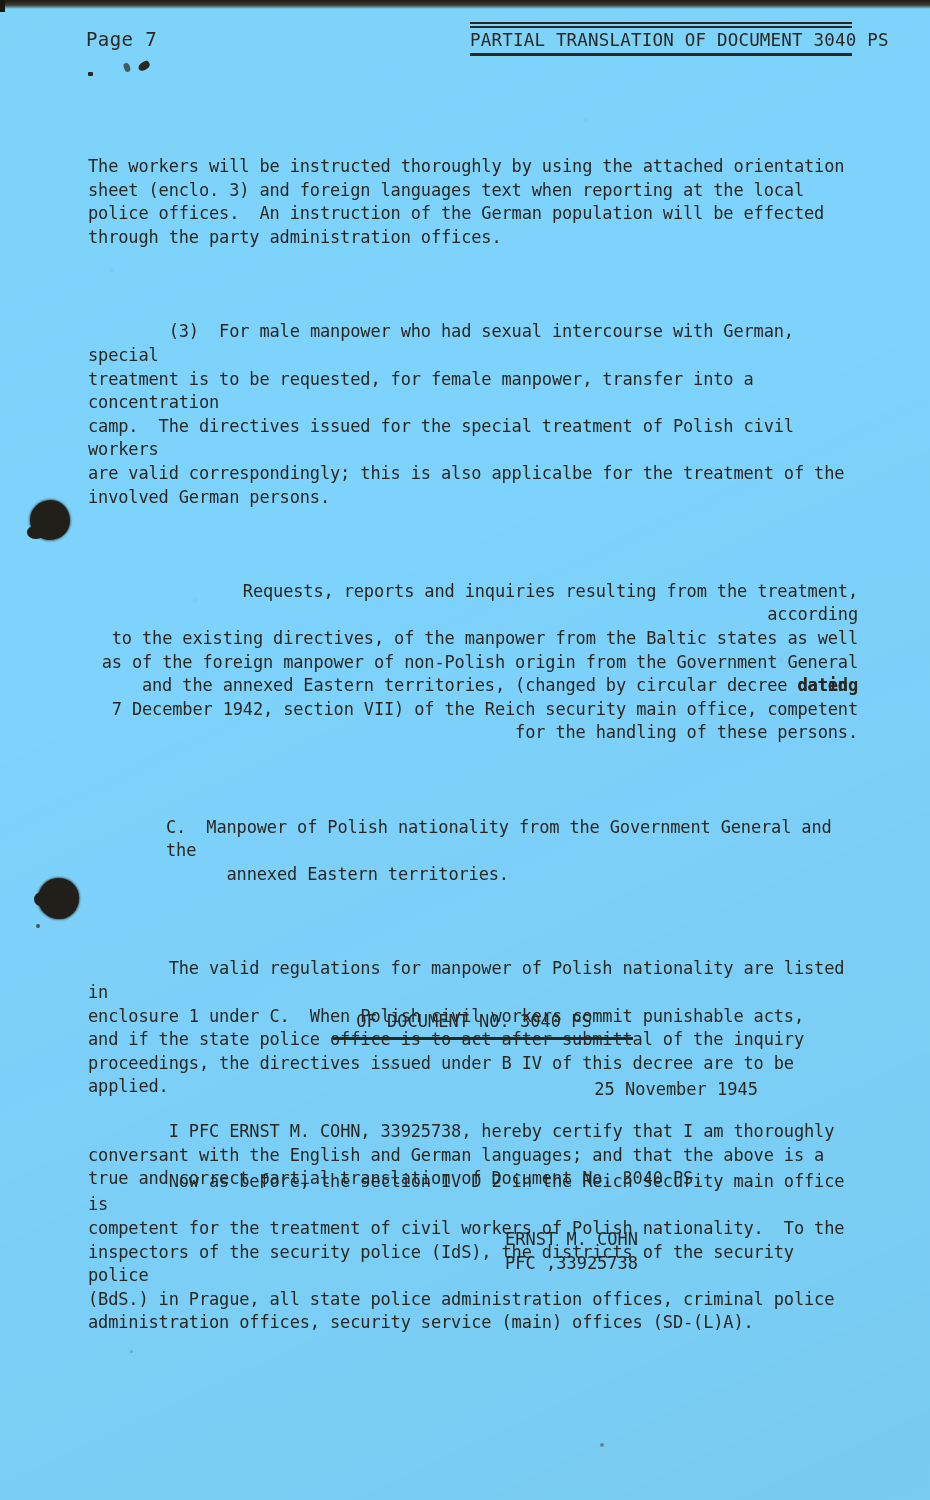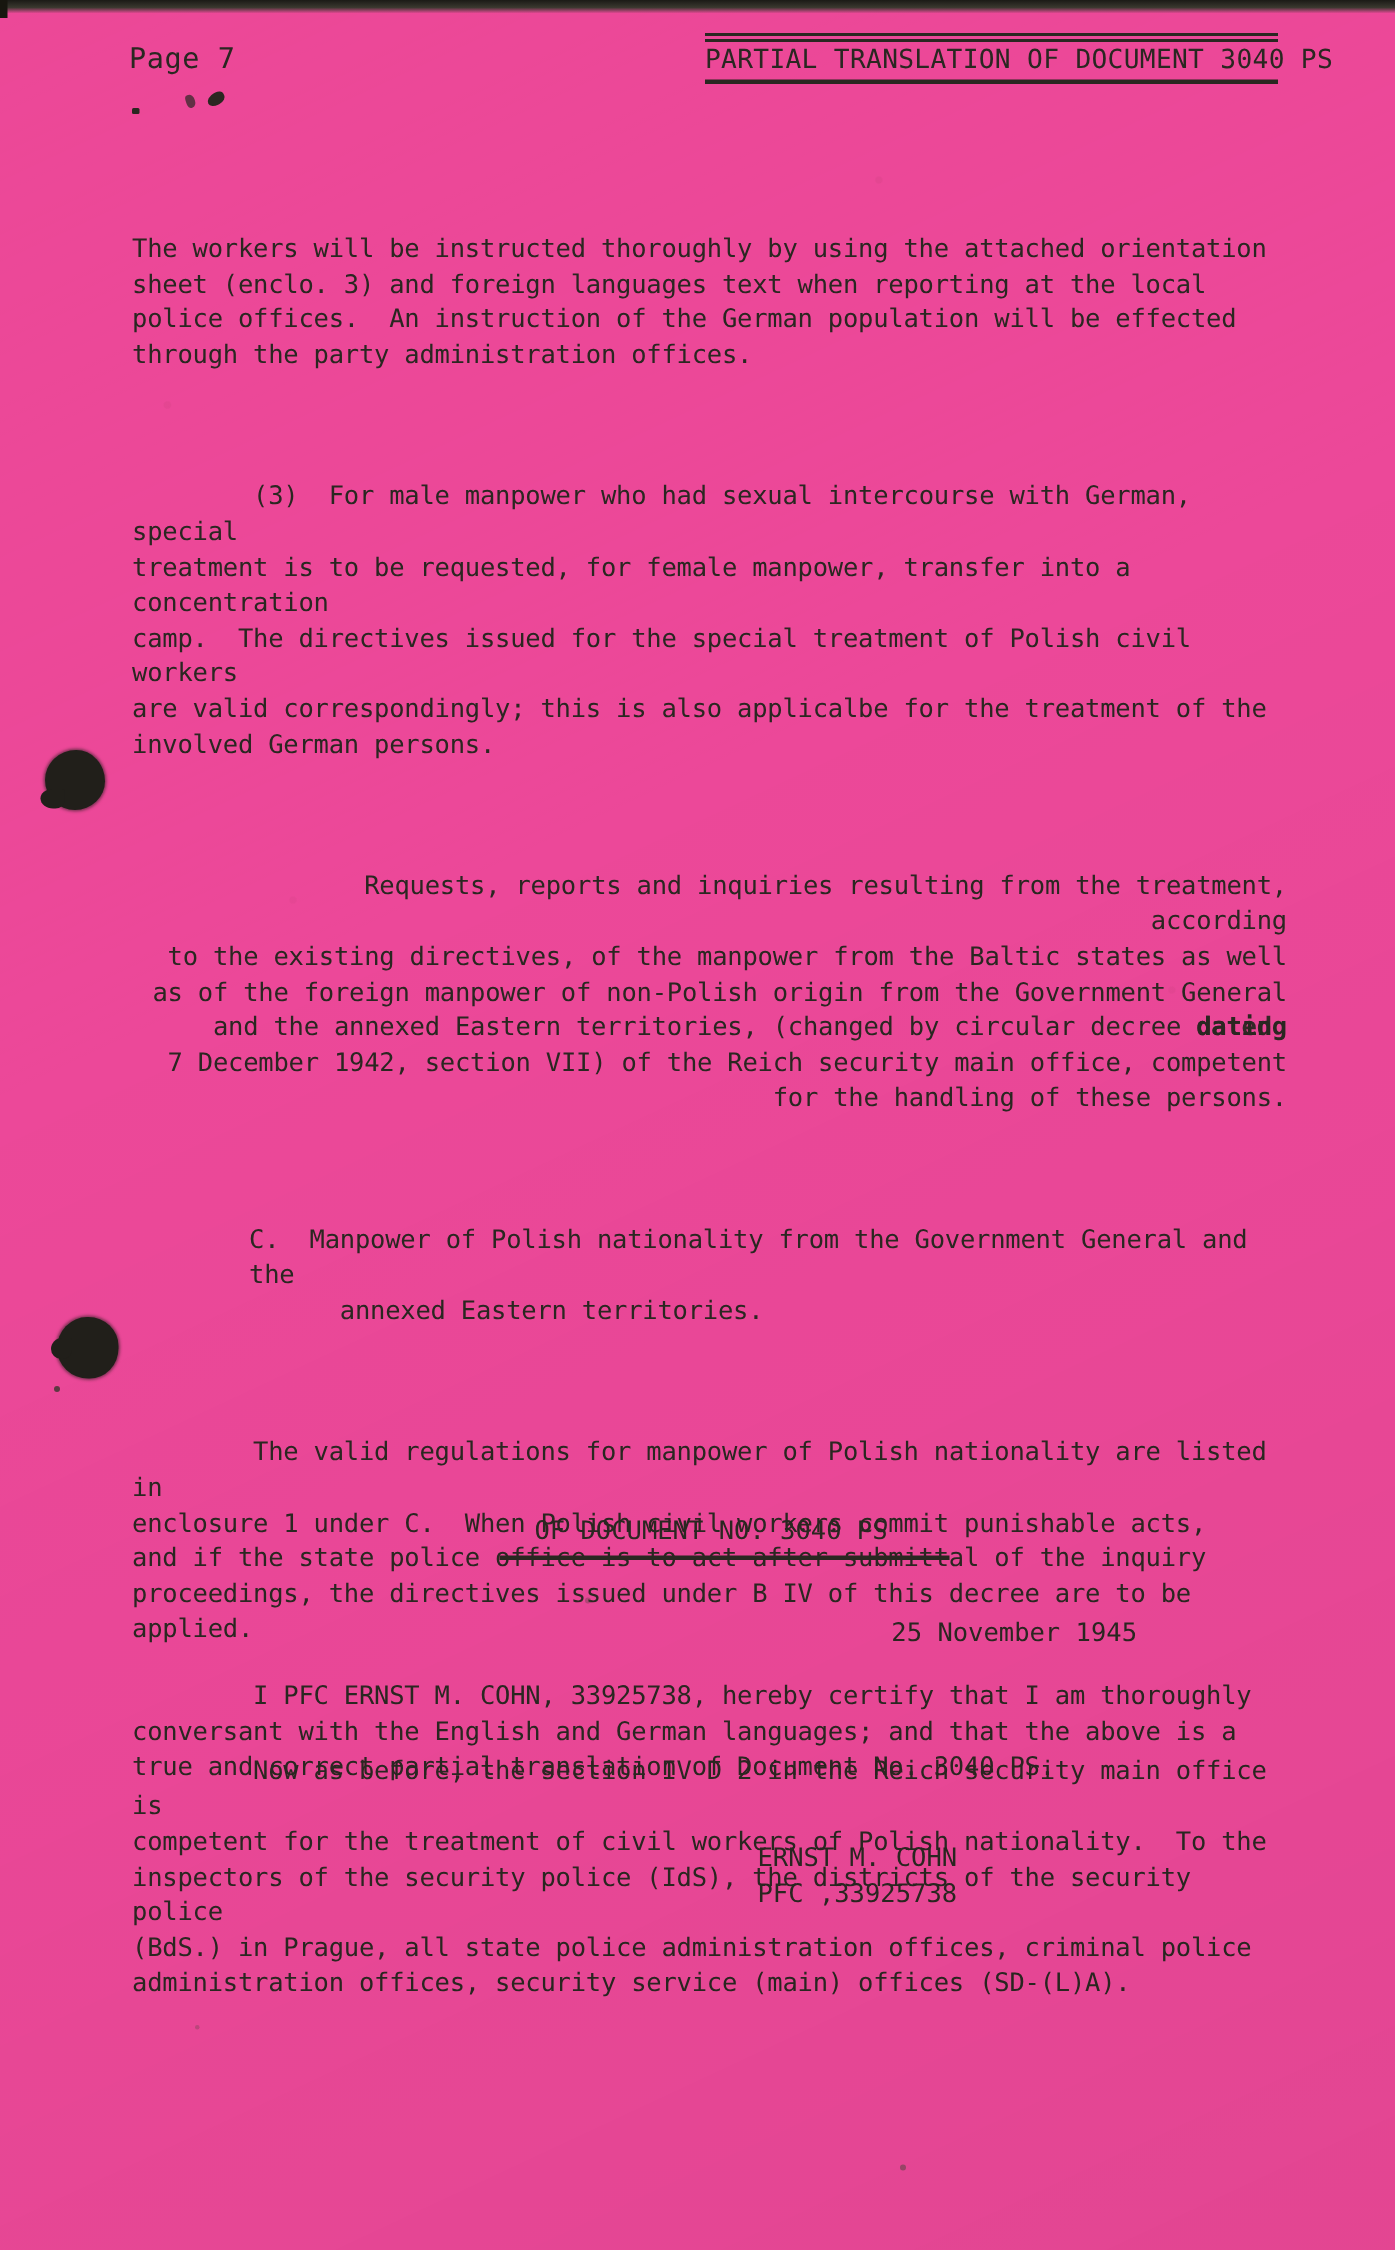--- a/index.html
+++ b/index.html
@@ -5,21 +5,21 @@
 <style>
   html, body {
     margin: 0;
     padding: 0;
     background: #6b6b63;
   }
   .page {
     position: relative;
     width: 930px;
     height: 1500px;
-    background: #ec4899;
+    background: #7dd3fc;
     overflow: hidden;
     font-family: "DejaVu Sans Mono", "Liberation Mono", monospace;
     color: #2a2721;
   }
   
   .grain {
     position: absolute;
     inset: 0;
     pointer-events: none;
     background:

